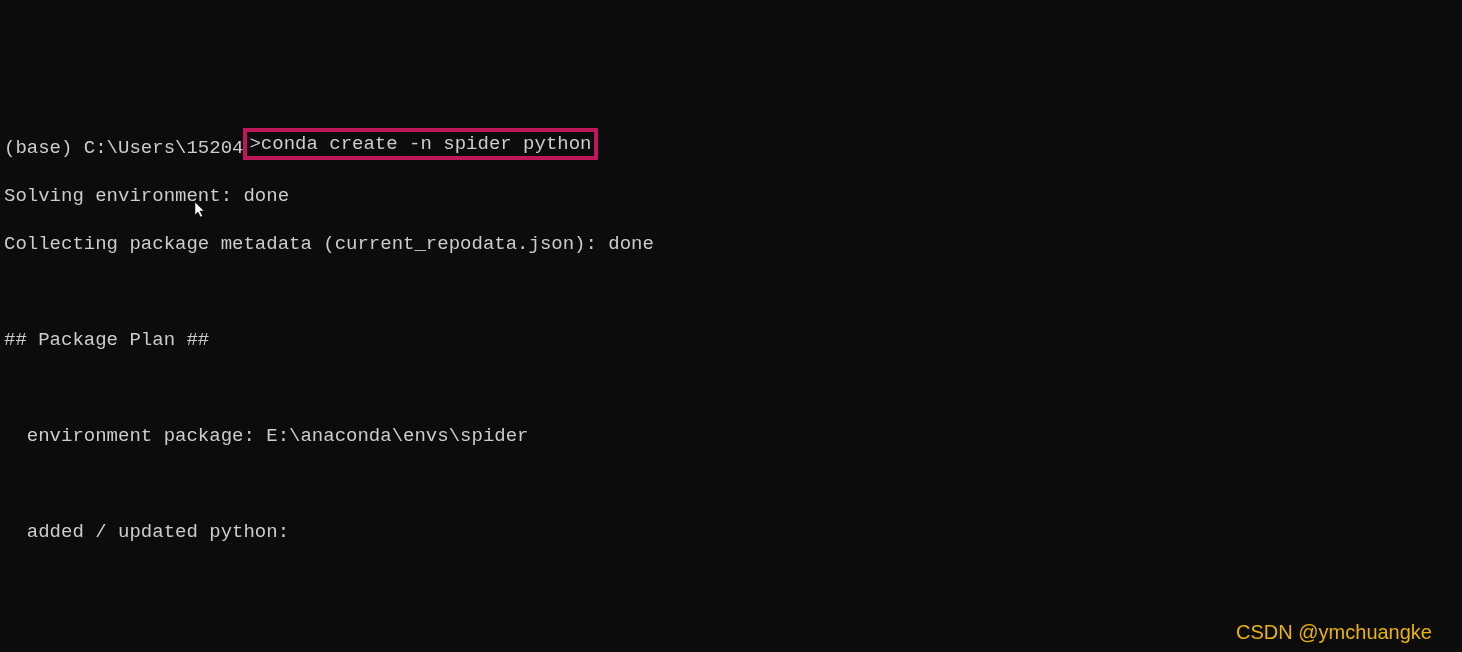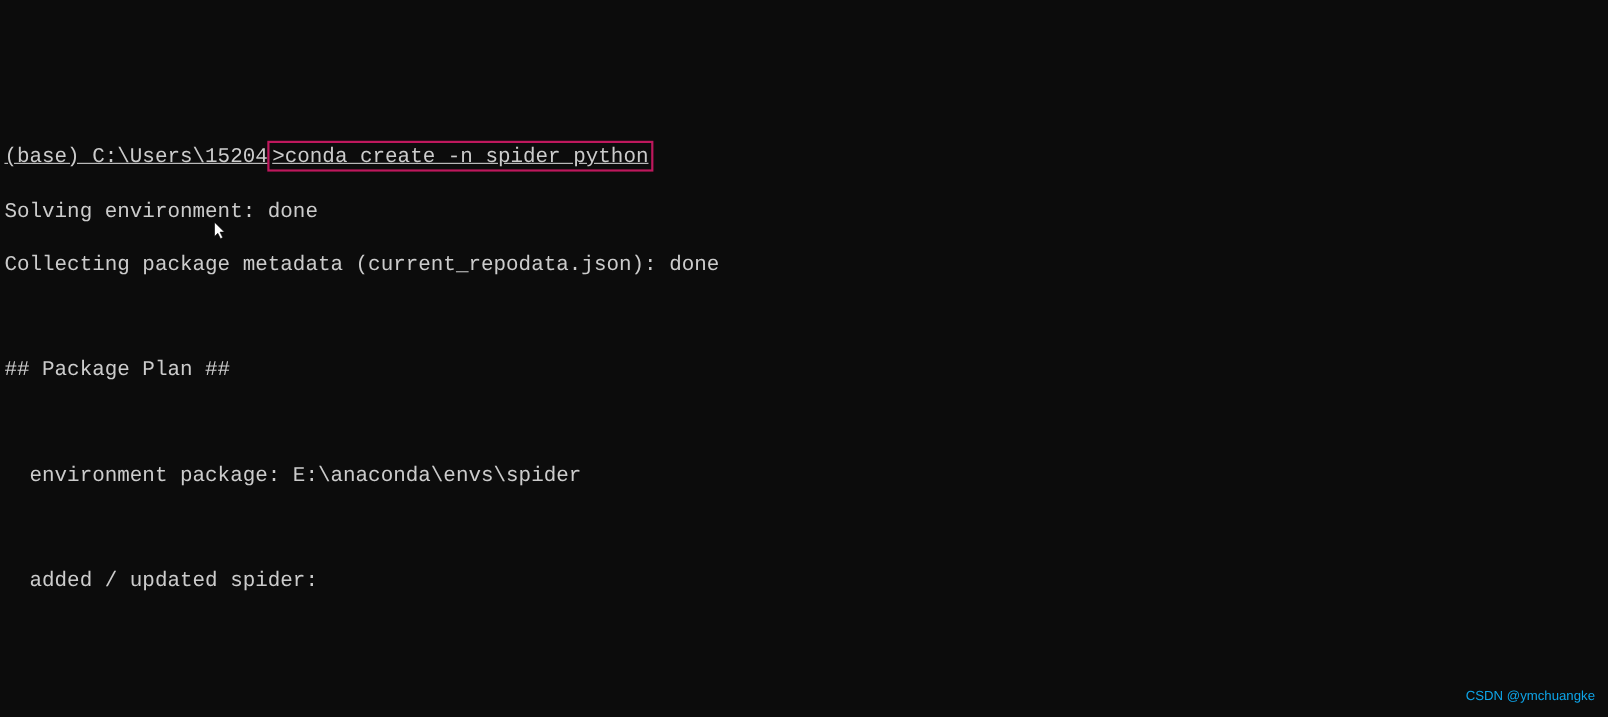--- a/index.html
+++ b/index.html
@@ -17,62 +17,61 @@
       width: 1462px;
       height: 652px;
       overflow: hidden;
       position: relative;
       white-space: pre;
     }
     .terminal {
       padding: 4px 4px;
     }
     .highlight-box {
-      border: 2px solid #be185d;
+      border: 4px solid #be185d;
       display: inline-block;
       padding: 0 2px;
     }
     .prompt-line {
       display: flex;
-      align-items: center;
-      text-decoration: underline;
+      align-items: flex-end;
     }
     .cursor-arrow {
       position: absolute;
       left: 195px;
       top: 178px;
       color: #ffffff;
       font-size: 14px;
       pointer-events: none;
     }
     .watermark {
       position: absolute;
       bottom: 8px;
-      right: 12px;
-      color: #0ea5e9;
-      font-size: 12px;
+      right: 30px;
+      color: #eab308;
+      font-size: 20px;
       font-family: Arial, sans-serif;
       white-space: nowrap;
     }
   </style>
 </head>
 <body>
 
 
 
 <div class="terminal">
 <div class="prompt-line"><span>(base) C:\Users\15204</span><span class="highlight-box">&gt;conda create -n spider python</span></div>
 <div>Solving environment: done</div>
 <div>Collecting package metadata (current_repodata.json): done</div>
 <div> </div>
 <div>## Package Plan ##</div>
 <div> </div>
 <div>  environment package: E:\anaconda\envs\spider</div>
 <div> </div>
-<div>  added / updated spider:</div>
+<div>  added / updated python:</div>
 <div> </div>
 
 
 
 
 
 
 
 
 

